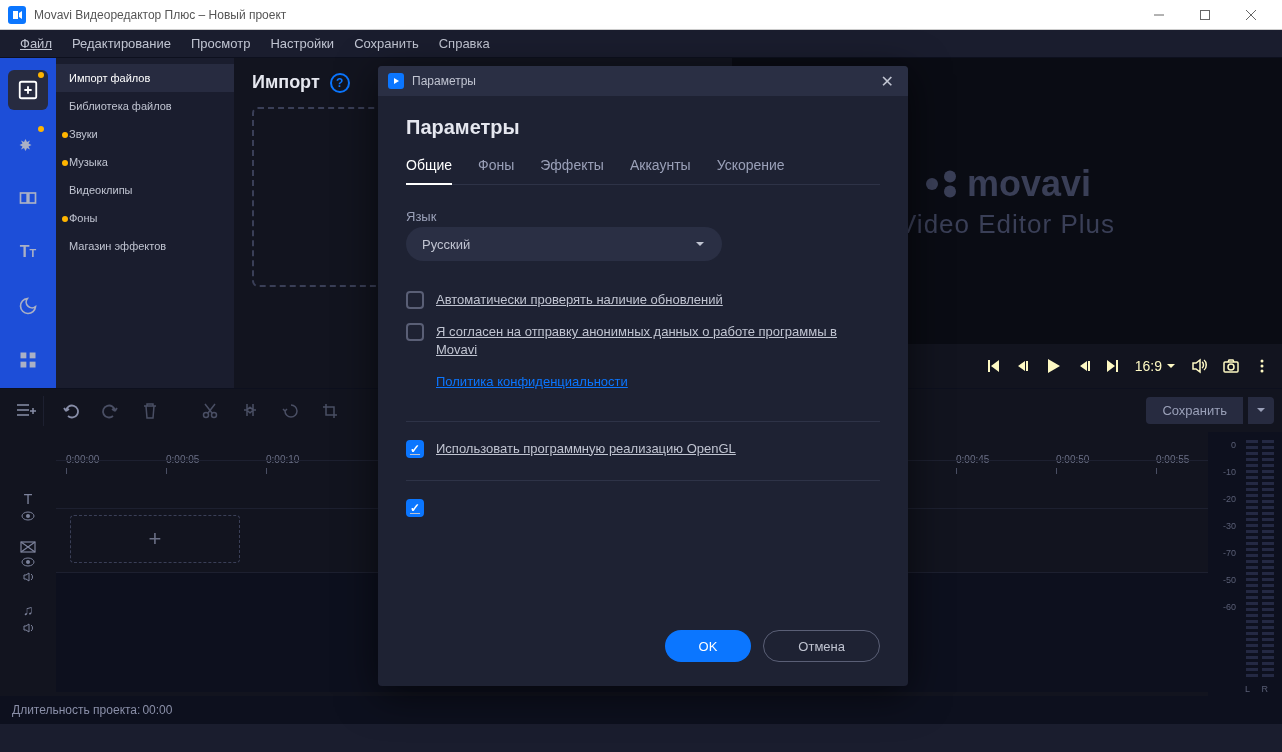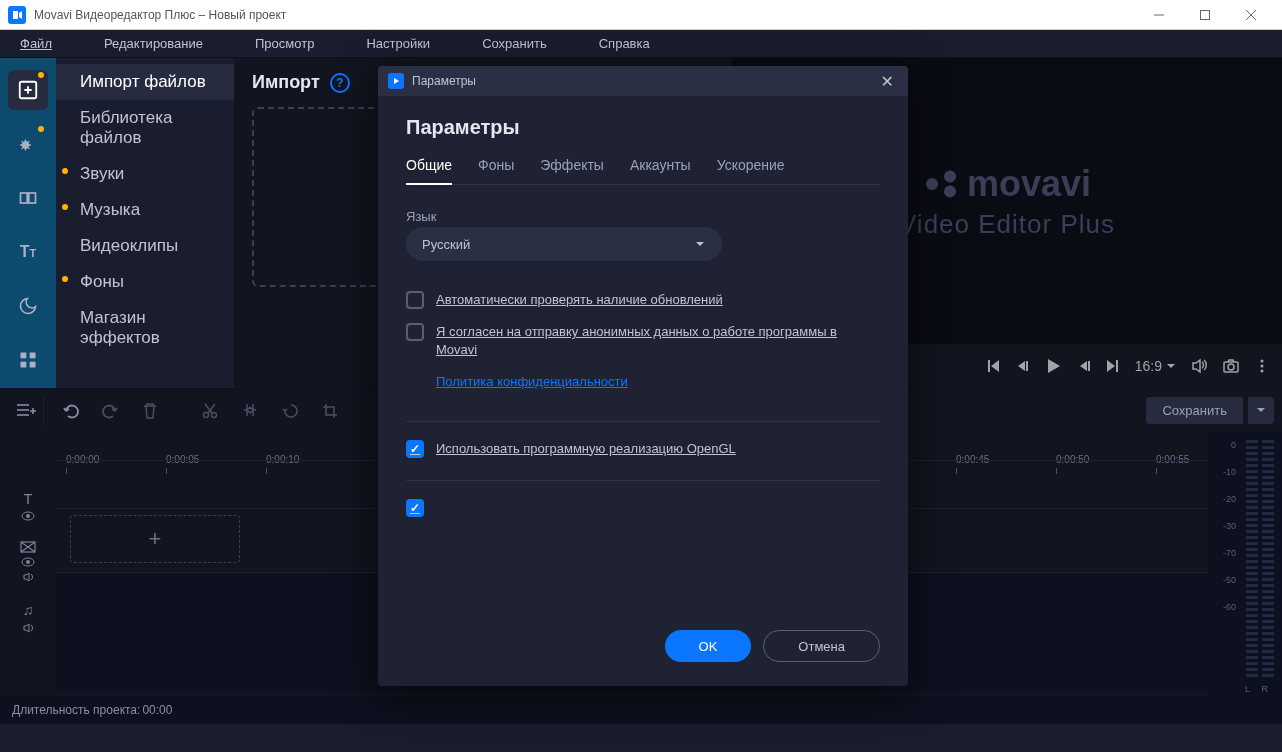--- a/index.html
+++ b/index.html
@@ -6,52 +6,52 @@
 body { width: 1282px; height: 752px; background: #1a1d2e; overflow: hidden; color: #c0c4d1; font-size: 13px; }
 
 
 .titlebar { height: 30px; background: #fff; display: flex; align-items: center; padding: 0 8px; color: #333; border-bottom: 1px solid #ccc; }
 .titlebar .logo { width: 18px; height: 18px; background: #0b76ff; border-radius: 3px; margin-right: 8px; display: flex; align-items: center; justify-content: center; }
 .titlebar .logo svg { fill: #fff; }
 .titlebar .title { flex: 1; font-size: 12px; color: #555; }
 .titlebar .winbtn { width: 46px; height: 30px; display: flex; align-items: center; justify-content: center; color: #666; cursor: pointer; }
 
 
-.menubar { height: 28px; background: #1a1d2e; display: flex; align-items: center; padding: 0 10px; border-bottom: 1px solid #0d101e; gap: 32px; }
+.menubar { height: 28px; background: #1a1d2e; display: flex; align-items: center; padding: 0 10px; border-bottom: 1px solid #0d101e; }
 .menubar .menuitem { padding: 4px 10px; color: #c0c4d1; font-size: 13px; cursor: pointer; }
 .menubar .menuitem .ul { text-decoration: underline; }
 
 
 .main { display: flex; height: 330px; background: #12141f; }
-.toolsidebar { width: 56px; background: #0c4a6e; display: flex; flex-direction: column; align-items: center; padding-top: 12px; gap: 14px; }
+.toolsidebar { width: 56px; background: #1d4ed8; display: flex; flex-direction: column; align-items: center; padding-top: 12px; gap: 14px; }
 .toolbtn { width: 40px; height: 40px; border-radius: 6px; display: flex; align-items: center; justify-content: center; position: relative; cursor: pointer; color: #aab0c5; }
 .toolbtn.active { background: #272b40; color: #fff; }
 .toolbtn .dot { position: absolute; top: 2px; right: 4px; width: 6px; height: 6px; border-radius: 50%; background: #ffb500; }
 
 .sidepanel { width: 178px; background: #1a1d2e; padding-top: 6px; }
-.sideitem { padding: 8px 24px; font-size: 17px; color: #c0c4d1; cursor: pointer; position: relative; }
+.sideitem { padding: 8px 13px; font-size: 11px; color: #c0c4d1; cursor: pointer; position: relative; }
 .sideitem.active { background: #272b40; color: #fff; }
 .sideitem .dot { position: absolute; left: 6px; top: 12px; width: 6px; height: 6px; border-radius: 50%; background: #ffb500; }
 
 .content { flex: 1; background: #12141f; padding: 14px 18px; position: relative; }
 .content-header { display: flex; align-items: center; gap: 10px; margin-bottom: 14px; }
 .content-header h2 { color: #e5e7ef; font-size: 18px; font-weight: 600; }
 .help-icon { width: 20px; height: 20px; border: 2px solid #0b76ff; border-radius: 50%; display: flex; align-items: center; justify-content: center; color: #0b76ff; font-size: 12px; font-weight: bold; cursor: pointer; }
 .dropzone { width: 340px; height: 180px; border: 2px dashed #3a3f57; border-radius: 6px; }
 .capture-panel { position: absolute; left: 300px; top: 240px; width: 170px; background: #272b40; border-radius: 8px 8px 0 0; padding: 12px 4px; text-align: center; }
 .capture-panel .cam { width: 24px; height: 24px; margin: 0 auto 6px; border: 2px solid #c0c4d1; border-radius: 50%; position: relative; }
 .capture-panel .cam:after { content:''; position:absolute; inset:5px; border:2px solid #c0c4d1; border-radius:50%; }
 
 .preview { width: 550px; background: #0a0c14; display: flex; flex-direction: column; }
 .preview-video { flex: 1; display: flex; align-items: center; justify-content: center; flex-direction: column; gap: 4px; }
 .preview-video .brand { color: #3a3f57; font-size: 36px; font-weight: 700; display:flex; align-items:center; gap:8px; }
 .preview-video .sub { color: #3a3f57; font-size: 26px; font-weight: 300; letter-spacing: 1px; }
 .preview-ctrl { height: 44px; display: flex; align-items: center; padding: 0 12px; gap: 10px; background: #12141f; }
 .preview-ctrl .pc-right { margin-left: auto; display: flex; align-items: center; gap: 14px; }
-.pc-btn { color: #a3a3a3; cursor: pointer; display: flex; align-items: center; }
+.pc-btn { color: #fef9c3; cursor: pointer; display: flex; align-items: center; }
 
 
 .toolrow { height: 44px; background: #12141f; display: flex; align-items: center; padding: 0 8px; gap: 4px; border-top: 1px solid #0d101e; }
 .tool-icon { width: 36px; height: 30px; display: flex; align-items: center; justify-content: center; color: #888ea8; cursor: pointer; }
 .tool-icon.disabled{ color:#4a4f64; cursor:default;}
 .tool-spacer { width: 16px; }
 .save-btn { margin-left: auto; background: #272b40; color: #9aa0b8; padding: 6px 16px; border-radius: 4px 0 0 4px; font-size: 13px; cursor: pointer; }
 .save-dd { background: #272b40; color: #9aa0b8; padding: 6px 8px; border-radius: 0 4px 4px 0; margin-left: 1px; cursor: pointer; }
 
 

